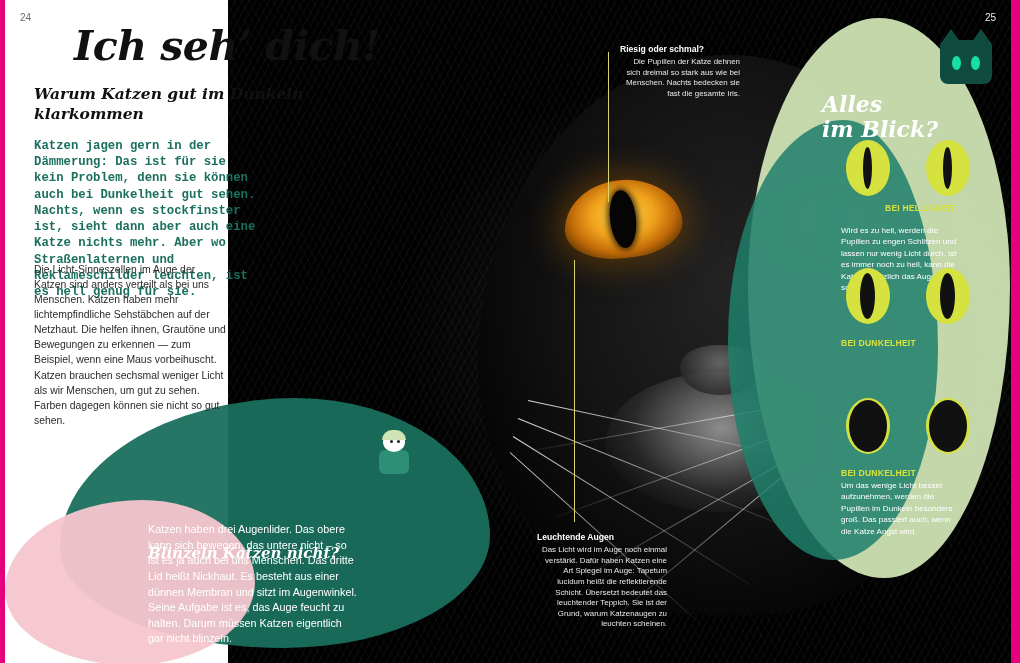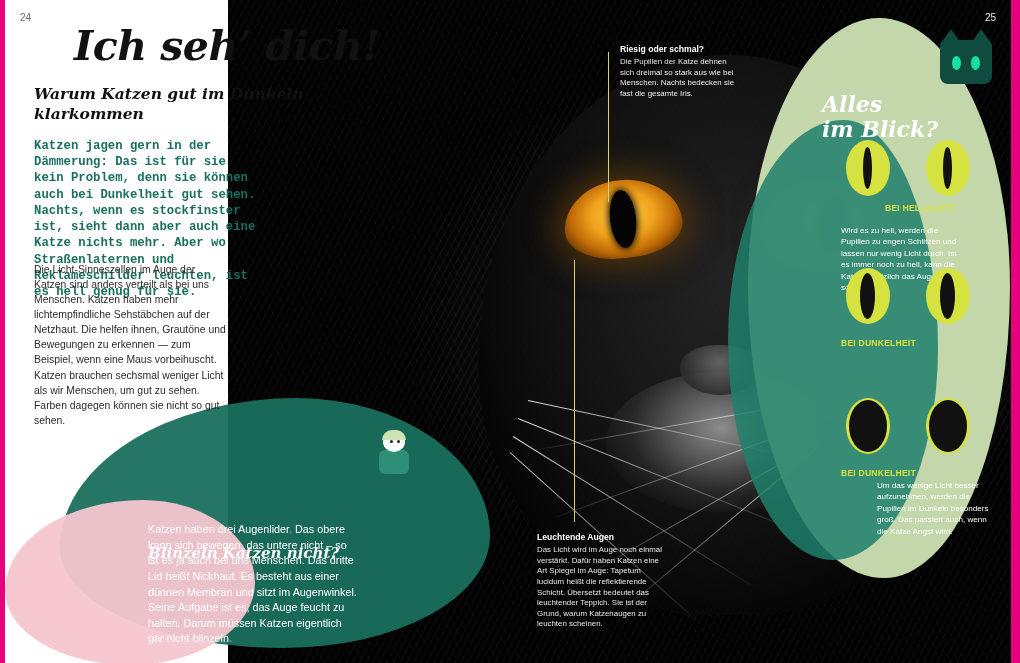--- a/index.html
+++ b/index.html
@@ -76,21 +76,21 @@
   .mascot .mbody{position:absolute;left:0;top:18px;width:30px;height:24px;border-radius:6px;background:#2d8f76;}
   .mascot .meye{position:absolute;top:8px;width:3px;height:3px;border-radius:50%;background:#222;}
 
   .q-head{position:absolute;left:148px;top:500px;width:230px;font-family:"DejaVu Serif",serif;
     font-style:italic;font-weight:700;font-size:15px;color:#fff;margin-top:44px;}
   .q-body{position:absolute;left:148px;top:522px;width:212px;font-size:10.8px;color:#fff;line-height:1.45;}
 
   
   .cap{position:absolute;color:#fff;}
   .cap .ch{font-size:8.6px;font-weight:700;line-height:1.3;}
-  .cap .cb{font-size:7.9px;line-height:1.34;color:#e8e8e8;margin-top:2px;}
+  .cap .cb{font-size:7.9px;line-height:1.34;color:#e8e8e8;margin-top:2px;text-align:right;}
   .cap.c1{left:620px;top:44px;width:120px;}
   .cap.c2{left:537px;top:532px;width:130px;}
   .leader{position:absolute;background:#d8d36a;}
 
   
   .panel-title{position:absolute;left:822px;top:92px;width:180px;font-family:"DejaVu Serif",serif;
     font-style:italic;font-weight:700;font-size:22px;color:#ffffff;line-height:1.12;text-align:left;}
   .catlogo{position:absolute;left:940px;top:40px;width:52px;height:44px;background:#0f4b3f;border-radius:6px 6px 8px 8px;}
   .catlogo:before,.catlogo:after{content:"";position:absolute;top:-11px;width:0;height:0;border-left:10px solid transparent;border-right:10px solid transparent;border-bottom:14px solid #0f4b3f;}
   .catlogo:before{left:1px;} .catlogo:after{right:1px;}
@@ -202,17 +202,17 @@
   </div>
   <div class="sec-h" style="left:841px;top:338px;">BEI DUNKELHEIT</div>
 
   <div class="eyepair dark" style="left:828px;top:398px;">
     <div class="oe a"></div>
       <div class="oe b"></div>
     <div class="op pa"></div>
       <div class="op pb"></div>
   </div>
   <div class="sec-h" style="left:841px;top:468px;">BEI DUNKELHEIT</div>
-  <div class="sec-b" style="left:877px;top:480px;">Um das wenige Licht besser aufzunehmen, werden die Pupillen im Dunkeln besonders groß. Das passiert auch, wenn die Katze Angst wird.</div>
+  <div class="sec-b" style="left:841px;top:480px;">Um das wenige Licht besser aufzunehmen, werden die Pupillen im Dunkeln besonders groß. Das passiert auch, wenn die Katze Angst wird.</div>
 
   <div class="edge-left"></div>
   <div class="edge-right"></div>
 </div>
 
 </body></html>

